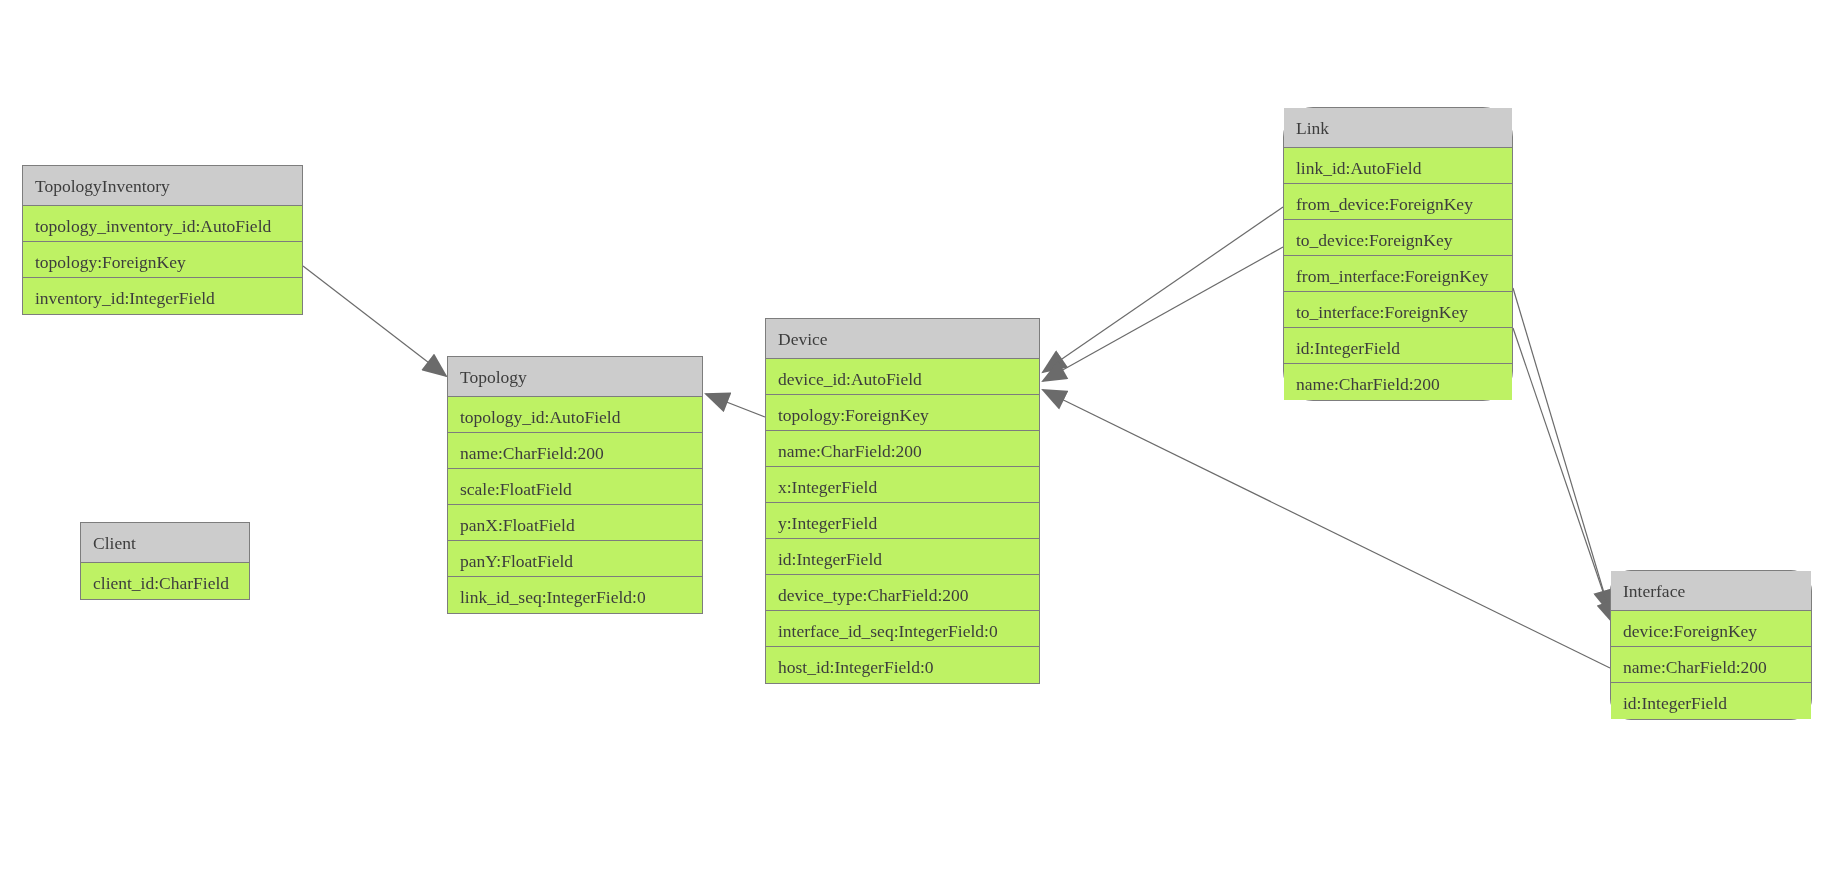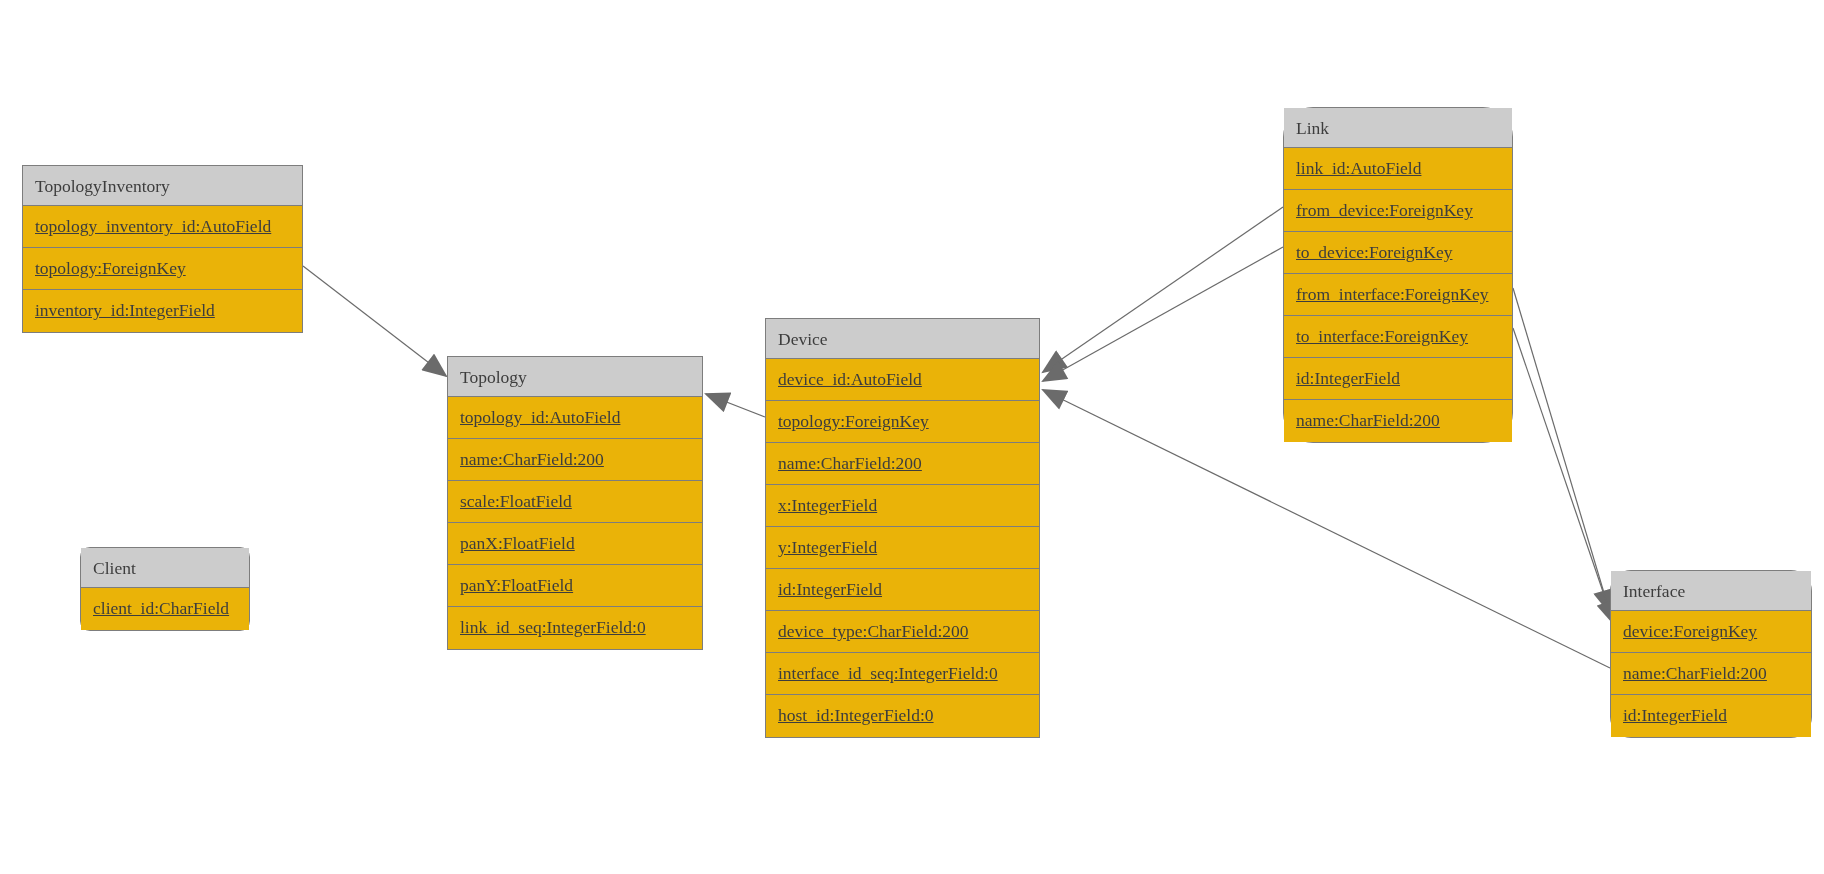--- a/index.html
+++ b/index.html
@@ -12,30 +12,30 @@
     position:absolute; background:#ffffff;
     border:1.6px solid #7d7d7d; box-sizing:border-box;
   }
   .entity-header {
     height:40px; line-height:40px; background:#cccccc;
     border-bottom:1.6px solid #7d7d7d;
     padding:0 12px; font-size:17.5px; color:#3d3d3d;
     white-space:nowrap; overflow:hidden; box-sizing:border-box;
   }
   .entity-row {
-    height:42px; line-height:40px; background:#eab308;
+    height:36px; line-height:40px; background:#bef264;
     border-bottom:1.6px solid #7d7d7d;
     padding:0 12px; font-size:17.5px; color:#3d3d3d;
-    white-space:nowrap; overflow:hidden; box-sizing:border-box;text-decoration:underline;
+    white-space:nowrap; overflow:hidden; box-sizing:border-box;
   }
   .entity-row:last-child { border-bottom:none; }
   
   .e0 { left:22px;   top:165px; width:281px; }
   .e1 { left:447px;  top:318px; width:256px;margin-top:38px; }
-  .e2 { left:80px;   top:547px; width:170px;border-radius:10px; }
+  .e2 { left:80px;   top:522px; width:170px; }
   .e3 { left:765px;  top:318px; width:275px; }
   .e4 { left:1283px; top:107px; width:230px;border-radius:30px; }
   .e5 { left:1610px; top:570px; width:202px;border-radius:21px; }
   .edge { stroke:#6b6b6b; stroke-width:1.2; fill:none; }
 </style>
 </head>
 <body>
 
 <div class="canvas">
 

